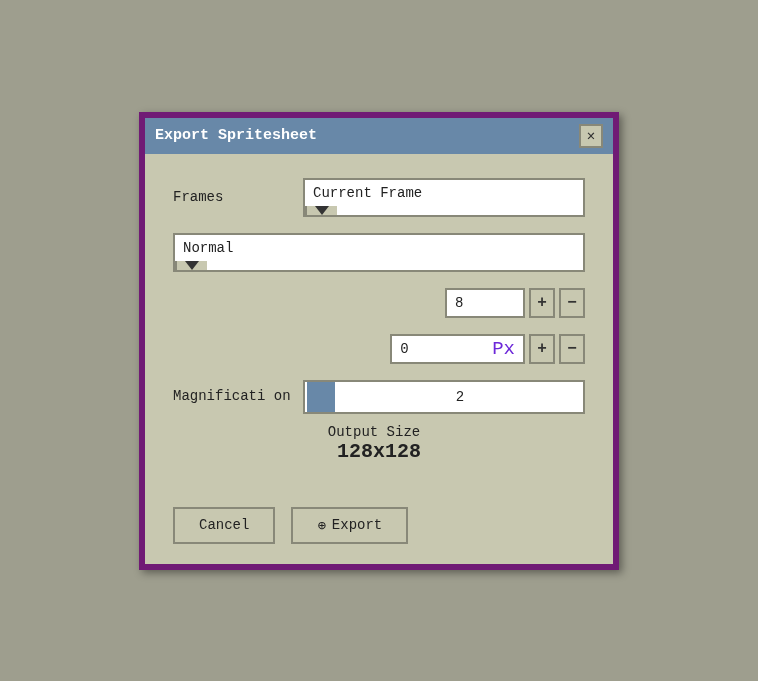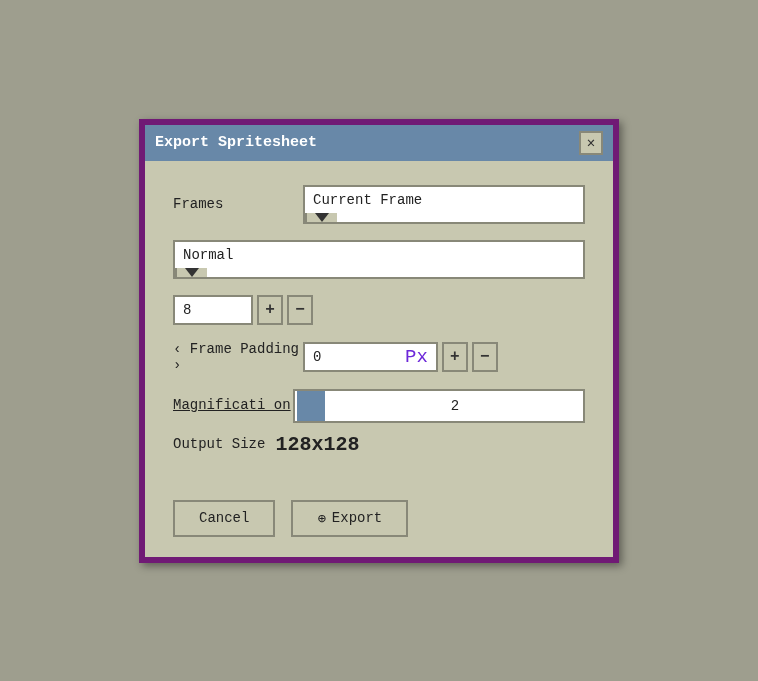--- a/index.html
+++ b/index.html
@@ -52,20 +52,21 @@
     }
 
     .dialog-body {
       padding: 24px 28px 20px 28px;
     }
 
     .field-row {
       display: flex;
       align-items: center;
       margin-bottom: 16px;
+      justify-content: flex-end;
     }
 
     .field-label {
       width: 130px;
       font-size: 14px;
       color: #222;
       flex-shrink: 0;
     }
 
     .dropdown-wrapper {
@@ -163,26 +164,25 @@
       line-height: 1;
     }
 
     .magnification-row {
       display: flex;
       align-items: center;
       margin-bottom: 10px;
     }
 
     .mag-label {
-      width: 120px;
+      width: 130px;
       font-size: 14px;
       color: #222;
       flex-shrink: 0;
       line-height: 1.3;
-      text-decoration: underline;
     }
 
     .mag-slider-wrapper {
       flex-grow: 1;
       border: 2px solid #888878;
       background: white;
       display: flex;
       align-items: center;
       height: 34px;
       position: relative;
@@ -201,20 +201,21 @@
       text-align: center;
       font-family: 'Courier New', Courier, monospace;
       font-size: 14px;
       color: #222;
     }
 
     .output-size-row {
       display: flex;
       align-items: center;
       margin-bottom: 24px;
+      flex-direction: column;
     }
 
     .output-label {
       font-size: 14px;
       color: #222;
       margin-right: 10px;
     }
 
     .output-value {
       font-size: 20px;
@@ -279,21 +280,20 @@
 
     <div class="field-row">
       <div class="input-with-btns">
         <input type="text" class="number-input" value="8" style="">
         <div class="stepper-btn">+</div>
         <div class="stepper-btn">−</div>
       </div>
     </div>
 
     <div class="field-row">
-      <span class="field-label">‹ Frame Padding ›</span>
       <div class="input-with-btns">
         <div class="padding-input-wrapper">
           <input type="text" class="padding-input" value="0" style="">
           <span class="px-label">Px</span>
         </div>
         <div class="stepper-btn">+</div>
         <div class="stepper-btn">−</div>
       </div>
     </div>
 

